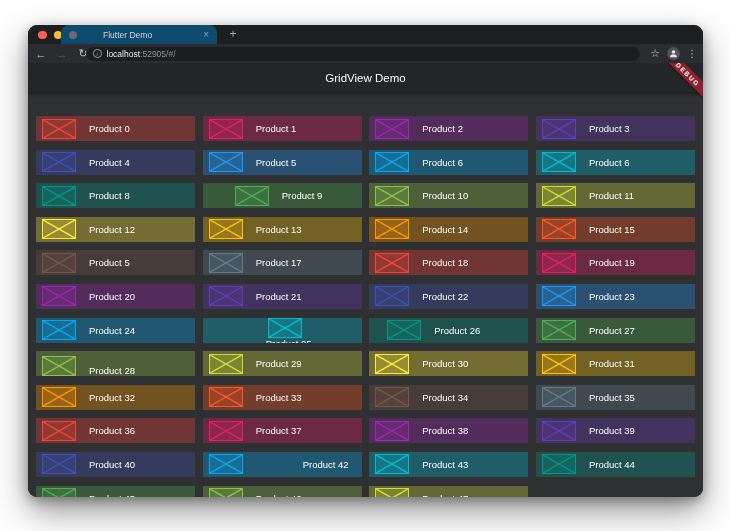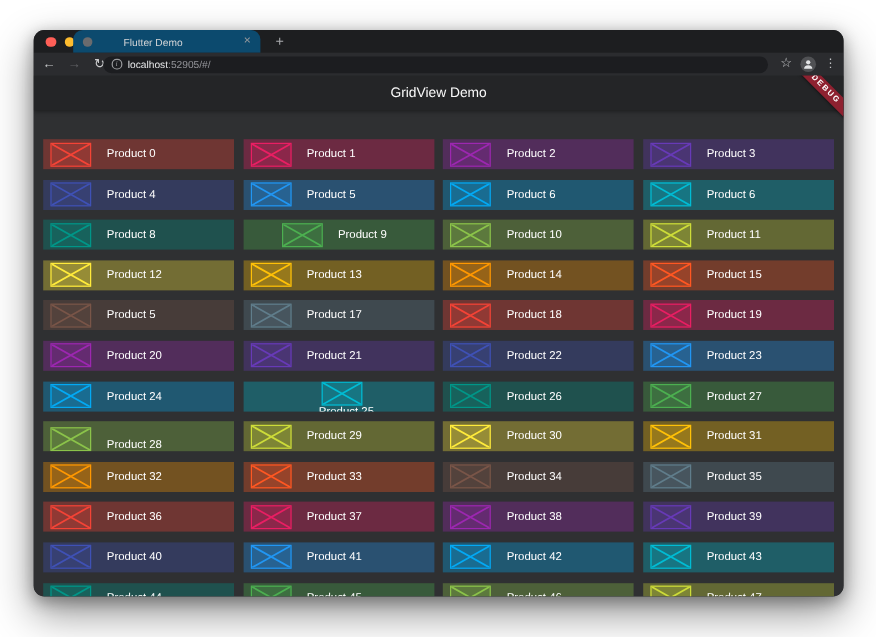--- a/index.html
+++ b/index.html
@@ -353,215 +353,206 @@
           </div>
           <div class="cell" style="background: rgba(0, 188, 212, 0.33); flex-direction: column;">
             <span class="ph-icon" style="border-color: rgb(0, 188, 212); background: rgba(0, 188, 212, 0.25);">
               <svg viewBox="0 0 34 20" preserveAspectRatio="none">
                 <line x1="0" y1="0" x2="34" y2="20" stroke="#00BCD4" stroke-width="1.6"></line>
                 <line x1="34" y1="0" x2="0" y2="20" stroke="#00BCD4" stroke-width="1.6"></line>
               </svg>
             </span>
             <span class="cell-label">Product 25</span>
           </div>
+          <div class="cell" style="background: rgba(0, 150, 136, 0.33); padding-left: 12px;">
+            <span class="ph-icon" style="border-color: rgb(0, 150, 136); background: rgba(0, 150, 136, 0.25);">
+              <svg viewBox="0 0 34 20" preserveAspectRatio="none">
+                <line x1="0" y1="0" x2="34" y2="20" stroke="#009688" stroke-width="1.6"></line>
+                <line x1="34" y1="0" x2="0" y2="20" stroke="#009688" stroke-width="1.6"></line>
+              </svg>
+            </span>
+            <span class="cell-label">Product 26</span>
+          </div>
+          <div class="cell" style="background: rgba(76, 175, 80, 0.33);">
+            <span class="ph-icon" style="border-color: rgb(76, 175, 80); background: rgba(76, 175, 80, 0.25);">
+              <svg viewBox="0 0 34 20" preserveAspectRatio="none">
+                <line x1="0" y1="0" x2="34" y2="20" stroke="#4CAF50" stroke-width="1.6"></line>
+                <line x1="34" y1="0" x2="0" y2="20" stroke="#4CAF50" stroke-width="1.6"></line>
+              </svg>
+            </span>
+            <span class="cell-label">Product 27</span>
+          </div>
+          <div class="cell" style="background: rgba(139, 195, 74, 0.33); align-items: flex-end;">
+            <span class="ph-icon" style="border-color: rgb(139, 195, 74); background: rgba(139, 195, 74, 0.25);">
+              <svg viewBox="0 0 34 20" preserveAspectRatio="none">
+                <line x1="0" y1="0" x2="34" y2="20" stroke="#8BC34A" stroke-width="1.6"></line>
+                <line x1="34" y1="0" x2="0" y2="20" stroke="#8BC34A" stroke-width="1.6"></line>
+              </svg>
+            </span>
+            <span class="cell-label">Product 28</span>
+          </div>
+          <div class="cell" style="background: rgba(205, 220, 57, 0.33);">
+            <span class="ph-icon" style="border-color: rgb(205, 220, 57); background: rgba(205, 220, 57, 0.25);">
+              <svg viewBox="0 0 34 20" preserveAspectRatio="none">
+                <line x1="0" y1="0" x2="34" y2="20" stroke="#CDDC39" stroke-width="1.6"></line>
+                <line x1="34" y1="0" x2="0" y2="20" stroke="#CDDC39" stroke-width="1.6"></line>
+              </svg>
+            </span>
+            <span class="cell-label">Product 29</span>
+          </div>
+          <div class="cell" style="background: rgba(255, 235, 59, 0.33);">
+            <span class="ph-icon" style="border-color: rgb(255, 235, 59); background: rgba(255, 235, 59, 0.25);">
+              <svg viewBox="0 0 34 20" preserveAspectRatio="none">
+                <line x1="0" y1="0" x2="34" y2="20" stroke="#FFEB3B" stroke-width="1.6"></line>
+                <line x1="34" y1="0" x2="0" y2="20" stroke="#FFEB3B" stroke-width="1.6"></line>
+              </svg>
+            </span>
+            <span class="cell-label">Product 30</span>
+          </div>
+          <div class="cell" style="background: rgba(255, 193, 7, 0.33);">
+            <span class="ph-icon" style="border-color: rgb(255, 193, 7); background: rgba(255, 193, 7, 0.25);">
+              <svg viewBox="0 0 34 20" preserveAspectRatio="none">
+                <line x1="0" y1="0" x2="34" y2="20" stroke="#FFC107" stroke-width="1.6"></line>
+                <line x1="34" y1="0" x2="0" y2="20" stroke="#FFC107" stroke-width="1.6"></line>
+              </svg>
+            </span>
+            <span class="cell-label">Product 31</span>
+          </div>
+          <div class="cell" style="background: rgba(255, 152, 0, 0.33);">
+            <span class="ph-icon" style="border-color: rgb(255, 152, 0); background: rgba(255, 152, 0, 0.25);">
+              <svg viewBox="0 0 34 20" preserveAspectRatio="none">
+                <line x1="0" y1="0" x2="34" y2="20" stroke="#FF9800" stroke-width="1.6"></line>
+                <line x1="34" y1="0" x2="0" y2="20" stroke="#FF9800" stroke-width="1.6"></line>
+              </svg>
+            </span>
+            <span class="cell-label">Product 32</span>
+          </div>
+          <div class="cell" style="background: rgba(255, 87, 34, 0.33);">
+            <span class="ph-icon" style="border-color: rgb(255, 87, 34); background: rgba(255, 87, 34, 0.25);">
+              <svg viewBox="0 0 34 20" preserveAspectRatio="none">
+                <line x1="0" y1="0" x2="34" y2="20" stroke="#FF5722" stroke-width="1.6"></line>
+                <line x1="34" y1="0" x2="0" y2="20" stroke="#FF5722" stroke-width="1.6"></line>
+              </svg>
+            </span>
+            <span class="cell-label">Product 33</span>
+          </div>
+          <div class="cell" style="background: rgba(121, 85, 72, 0.33);">
+            <span class="ph-icon" style="border-color: rgb(121, 85, 72); background: rgba(121, 85, 72, 0.25);">
+              <svg viewBox="0 0 34 20" preserveAspectRatio="none">
+                <line x1="0" y1="0" x2="34" y2="20" stroke="#795548" stroke-width="1.6"></line>
+                <line x1="34" y1="0" x2="0" y2="20" stroke="#795548" stroke-width="1.6"></line>
+              </svg>
+            </span>
+            <span class="cell-label">Product 34</span>
+          </div>
+          <div class="cell" style="background: rgba(96, 125, 139, 0.33);">
+            <span class="ph-icon" style="border-color: rgb(96, 125, 139); background: rgba(96, 125, 139, 0.25);">
+              <svg viewBox="0 0 34 20" preserveAspectRatio="none">
+                <line x1="0" y1="0" x2="34" y2="20" stroke="#607D8B" stroke-width="1.6"></line>
+                <line x1="34" y1="0" x2="0" y2="20" stroke="#607D8B" stroke-width="1.6"></line>
+              </svg>
+            </span>
+            <span class="cell-label">Product 35</span>
+          </div>
+          <div class="cell" style="background: rgba(244, 67, 54, 0.33);">
+            <span class="ph-icon" style="border-color: rgb(244, 67, 54); background: rgba(244, 67, 54, 0.25);">
+              <svg viewBox="0 0 34 20" preserveAspectRatio="none">
+                <line x1="0" y1="0" x2="34" y2="20" stroke="#F44336" stroke-width="1.6"></line>
+                <line x1="34" y1="0" x2="0" y2="20" stroke="#F44336" stroke-width="1.6"></line>
+              </svg>
+            </span>
+            <span class="cell-label">Product 36</span>
+          </div>
+          <div class="cell" style="background: rgba(233, 30, 99, 0.33);">
+            <span class="ph-icon" style="border-color: rgb(233, 30, 99); background: rgba(233, 30, 99, 0.25);">
+              <svg viewBox="0 0 34 20" preserveAspectRatio="none">
+                <line x1="0" y1="0" x2="34" y2="20" stroke="#E91E63" stroke-width="1.6"></line>
+                <line x1="34" y1="0" x2="0" y2="20" stroke="#E91E63" stroke-width="1.6"></line>
+              </svg>
+            </span>
+            <span class="cell-label">Product 37</span>
+          </div>
+          <div class="cell" style="background: rgba(156, 39, 176, 0.33);">
+            <span class="ph-icon" style="border-color: rgb(156, 39, 176); background: rgba(156, 39, 176, 0.25);">
+              <svg viewBox="0 0 34 20" preserveAspectRatio="none">
+                <line x1="0" y1="0" x2="34" y2="20" stroke="#9C27B0" stroke-width="1.6"></line>
+                <line x1="34" y1="0" x2="0" y2="20" stroke="#9C27B0" stroke-width="1.6"></line>
+              </svg>
+            </span>
+            <span class="cell-label">Product 38</span>
+          </div>
+          <div class="cell" style="background: rgba(103, 58, 183, 0.33);">
+            <span class="ph-icon" style="border-color: rgb(103, 58, 183); background: rgba(103, 58, 183, 0.25);">
+              <svg viewBox="0 0 34 20" preserveAspectRatio="none">
+                <line x1="0" y1="0" x2="34" y2="20" stroke="#673AB7" stroke-width="1.6"></line>
+                <line x1="34" y1="0" x2="0" y2="20" stroke="#673AB7" stroke-width="1.6"></line>
+              </svg>
+            </span>
+            <span class="cell-label">Product 39</span>
+          </div>
+          <div class="cell" style="background: rgba(63, 81, 181, 0.33);">
+            <span class="ph-icon" style="border-color: rgb(63, 81, 181); background: rgba(63, 81, 181, 0.25);">
+              <svg viewBox="0 0 34 20" preserveAspectRatio="none">
+                <line x1="0" y1="0" x2="34" y2="20" stroke="#3F51B5" stroke-width="1.6"></line>
+                <line x1="34" y1="0" x2="0" y2="20" stroke="#3F51B5" stroke-width="1.6"></line>
+              </svg>
+            </span>
+            <span class="cell-label">Product 40</span>
+          </div>
+          <div class="cell" style="background: rgba(3, 169, 244, 0.33); gap: 47px;">
+            <span class="ph-icon" style="border-color: rgb(3, 169, 244); background: rgba(3, 169, 244, 0.25);">
+              <svg viewBox="0 0 34 20" preserveAspectRatio="none">
+                <line x1="0" y1="0" x2="34" y2="20" stroke="#03A9F4" stroke-width="1.6"></line>
+                <line x1="34" y1="0" x2="0" y2="20" stroke="#03A9F4" stroke-width="1.6"></line>
+              </svg>
+            </span>
+            <span class="cell-label">Product 42</span>
+          </div>
+          <div class="cell" style="background: rgba(0, 188, 212, 0.33);">
+            <span class="ph-icon" style="border-color: rgb(0, 188, 212); background: rgba(0, 188, 212, 0.25);">
+              <svg viewBox="0 0 34 20" preserveAspectRatio="none">
+                <line x1="0" y1="0" x2="34" y2="20" stroke="#00BCD4" stroke-width="1.6"></line>
+                <line x1="34" y1="0" x2="0" y2="20" stroke="#00BCD4" stroke-width="1.6"></line>
+              </svg>
+            </span>
+            <span class="cell-label">Product 43</span>
+          </div>
           <div class="cell" style="background: rgba(0, 150, 136, 0.33);">
             <span class="ph-icon" style="border-color: rgb(0, 150, 136); background: rgba(0, 150, 136, 0.25);">
               <svg viewBox="0 0 34 20" preserveAspectRatio="none">
                 <line x1="0" y1="0" x2="34" y2="20" stroke="#009688" stroke-width="1.6"></line>
                 <line x1="34" y1="0" x2="0" y2="20" stroke="#009688" stroke-width="1.6"></line>
               </svg>
             </span>
-            <span class="cell-label">Product 26</span>
+            <span class="cell-label">Product 44</span>
           </div>
           <div class="cell" style="background: rgba(76, 175, 80, 0.33);">
             <span class="ph-icon" style="border-color: rgb(76, 175, 80); background: rgba(76, 175, 80, 0.25);">
               <svg viewBox="0 0 34 20" preserveAspectRatio="none">
                 <line x1="0" y1="0" x2="34" y2="20" stroke="#4CAF50" stroke-width="1.6"></line>
                 <line x1="34" y1="0" x2="0" y2="20" stroke="#4CAF50" stroke-width="1.6"></line>
               </svg>
             </span>
-            <span class="cell-label">Product 27</span>
-          </div>
-          <div class="cell" style="background: rgba(139, 195, 74, 0.33); align-items: flex-end;">
+            <span class="cell-label">Product 45</span>
+          </div>
+          <div class="cell" style="background: rgba(139, 195, 74, 0.33);">
             <span class="ph-icon" style="border-color: rgb(139, 195, 74); background: rgba(139, 195, 74, 0.25);">
               <svg viewBox="0 0 34 20" preserveAspectRatio="none">
                 <line x1="0" y1="0" x2="34" y2="20" stroke="#8BC34A" stroke-width="1.6"></line>
                 <line x1="34" y1="0" x2="0" y2="20" stroke="#8BC34A" stroke-width="1.6"></line>
               </svg>
             </span>
-            <span class="cell-label">Product 28</span>
+            <span class="cell-label">Product 46</span>
           </div>
           <div class="cell" style="background: rgba(205, 220, 57, 0.33);">
             <span class="ph-icon" style="border-color: rgb(205, 220, 57); background: rgba(205, 220, 57, 0.25);">
               <svg viewBox="0 0 34 20" preserveAspectRatio="none">
                 <line x1="0" y1="0" x2="34" y2="20" stroke="#CDDC39" stroke-width="1.6"></line>
                 <line x1="34" y1="0" x2="0" y2="20" stroke="#CDDC39" stroke-width="1.6"></line>
               </svg>
             </span>
-            <span class="cell-label">Product 29</span>
-          </div>
-          <div class="cell" style="background: rgba(255, 235, 59, 0.33);">
-            <span class="ph-icon" style="border-color: rgb(255, 235, 59); background: rgba(255, 235, 59, 0.25);">
-              <svg viewBox="0 0 34 20" preserveAspectRatio="none">
-                <line x1="0" y1="0" x2="34" y2="20" stroke="#FFEB3B" stroke-width="1.6"></line>
-                <line x1="34" y1="0" x2="0" y2="20" stroke="#FFEB3B" stroke-width="1.6"></line>
-              </svg>
-            </span>
-            <span class="cell-label">Product 30</span>
-          </div>
-          <div class="cell" style="background: rgba(255, 193, 7, 0.33);">
-            <span class="ph-icon" style="border-color: rgb(255, 193, 7); background: rgba(255, 193, 7, 0.25);">
-              <svg viewBox="0 0 34 20" preserveAspectRatio="none">
-                <line x1="0" y1="0" x2="34" y2="20" stroke="#FFC107" stroke-width="1.6"></line>
-                <line x1="34" y1="0" x2="0" y2="20" stroke="#FFC107" stroke-width="1.6"></line>
-              </svg>
-            </span>
-            <span class="cell-label">Product 31</span>
-          </div>
-          <div class="cell" style="background: rgba(255, 152, 0, 0.33);">
-            <span class="ph-icon" style="border-color: rgb(255, 152, 0); background: rgba(255, 152, 0, 0.25);">
-              <svg viewBox="0 0 34 20" preserveAspectRatio="none">
-                <line x1="0" y1="0" x2="34" y2="20" stroke="#FF9800" stroke-width="1.6"></line>
-                <line x1="34" y1="0" x2="0" y2="20" stroke="#FF9800" stroke-width="1.6"></line>
-              </svg>
-            </span>
-            <span class="cell-label">Product 32</span>
-          </div>
-          <div class="cell" style="background: rgba(255, 87, 34, 0.33);">
-            <span class="ph-icon" style="border-color: rgb(255, 87, 34); background: rgba(255, 87, 34, 0.25);">
-              <svg viewBox="0 0 34 20" preserveAspectRatio="none">
-                <line x1="0" y1="0" x2="34" y2="20" stroke="#FF5722" stroke-width="1.6"></line>
-                <line x1="34" y1="0" x2="0" y2="20" stroke="#FF5722" stroke-width="1.6"></line>
-              </svg>
-            </span>
-            <span class="cell-label">Product 33</span>
-          </div>
-          <div class="cell" style="background: rgba(121, 85, 72, 0.33);">
-            <span class="ph-icon" style="border-color: rgb(121, 85, 72); background: rgba(121, 85, 72, 0.25);">
-              <svg viewBox="0 0 34 20" preserveAspectRatio="none">
-                <line x1="0" y1="0" x2="34" y2="20" stroke="#795548" stroke-width="1.6"></line>
-                <line x1="34" y1="0" x2="0" y2="20" stroke="#795548" stroke-width="1.6"></line>
-              </svg>
-            </span>
-            <span class="cell-label">Product 34</span>
-          </div>
-          <div class="cell" style="background: rgba(96, 125, 139, 0.33);">
-            <span class="ph-icon" style="border-color: rgb(96, 125, 139); background: rgba(96, 125, 139, 0.25);">
-              <svg viewBox="0 0 34 20" preserveAspectRatio="none">
-                <line x1="0" y1="0" x2="34" y2="20" stroke="#607D8B" stroke-width="1.6"></line>
-                <line x1="34" y1="0" x2="0" y2="20" stroke="#607D8B" stroke-width="1.6"></line>
-              </svg>
-            </span>
-            <span class="cell-label">Product 35</span>
-          </div>
-          <div class="cell" style="background: rgba(244, 67, 54, 0.33);">
-            <span class="ph-icon" style="border-color: rgb(244, 67, 54); background: rgba(244, 67, 54, 0.25);">
-              <svg viewBox="0 0 34 20" preserveAspectRatio="none">
-                <line x1="0" y1="0" x2="34" y2="20" stroke="#F44336" stroke-width="1.6"></line>
-                <line x1="34" y1="0" x2="0" y2="20" stroke="#F44336" stroke-width="1.6"></line>
-              </svg>
-            </span>
-            <span class="cell-label">Product 36</span>
-          </div>
-          <div class="cell" style="background: rgba(233, 30, 99, 0.33);">
-            <span class="ph-icon" style="border-color: rgb(233, 30, 99); background: rgba(233, 30, 99, 0.25);">
-              <svg viewBox="0 0 34 20" preserveAspectRatio="none">
-                <line x1="0" y1="0" x2="34" y2="20" stroke="#E91E63" stroke-width="1.6"></line>
-                <line x1="34" y1="0" x2="0" y2="20" stroke="#E91E63" stroke-width="1.6"></line>
-              </svg>
-            </span>
-            <span class="cell-label">Product 37</span>
-          </div>
-          <div class="cell" style="background: rgba(156, 39, 176, 0.33);">
-            <span class="ph-icon" style="border-color: rgb(156, 39, 176); background: rgba(156, 39, 176, 0.25);">
-              <svg viewBox="0 0 34 20" preserveAspectRatio="none">
-                <line x1="0" y1="0" x2="34" y2="20" stroke="#9C27B0" stroke-width="1.6"></line>
-                <line x1="34" y1="0" x2="0" y2="20" stroke="#9C27B0" stroke-width="1.6"></line>
-              </svg>
-            </span>
-            <span class="cell-label">Product 38</span>
-          </div>
-          <div class="cell" style="background: rgba(103, 58, 183, 0.33);">
-            <span class="ph-icon" style="border-color: rgb(103, 58, 183); background: rgba(103, 58, 183, 0.25);">
-              <svg viewBox="0 0 34 20" preserveAspectRatio="none">
-                <line x1="0" y1="0" x2="34" y2="20" stroke="#673AB7" stroke-width="1.6"></line>
-                <line x1="34" y1="0" x2="0" y2="20" stroke="#673AB7" stroke-width="1.6"></line>
-              </svg>
-            </span>
-            <span class="cell-label">Product 39</span>
-          </div>
-          <div class="cell" style="background: rgba(63, 81, 181, 0.33);">
-            <span class="ph-icon" style="border-color: rgb(63, 81, 181); background: rgba(63, 81, 181, 0.25);">
-              <svg viewBox="0 0 34 20" preserveAspectRatio="none">
-                <line x1="0" y1="0" x2="34" y2="20" stroke="#3F51B5" stroke-width="1.6"></line>
-                <line x1="34" y1="0" x2="0" y2="20" stroke="#3F51B5" stroke-width="1.6"></line>
-              </svg>
-            </span>
-            <span class="cell-label">Product 40</span>
-          </div>
-          <div class="cell" style="background: rgba(33, 150, 243, 0.33);">
-            <span class="ph-icon" style="border-color: rgb(33, 150, 243); background: rgba(33, 150, 243, 0.25);">
-              <svg viewBox="0 0 34 20" preserveAspectRatio="none">
-                <line x1="0" y1="0" x2="34" y2="20" stroke="#2196F3" stroke-width="1.6"></line>
-                <line x1="34" y1="0" x2="0" y2="20" stroke="#2196F3" stroke-width="1.6"></line>
-              </svg>
-            </span>
-            <span class="cell-label">Product 41</span>
-          </div>
-          <div class="cell" style="background: rgba(3, 169, 244, 0.33);">
-            <span class="ph-icon" style="border-color: rgb(3, 169, 244); background: rgba(3, 169, 244, 0.25);">
-              <svg viewBox="0 0 34 20" preserveAspectRatio="none">
-                <line x1="0" y1="0" x2="34" y2="20" stroke="#03A9F4" stroke-width="1.6"></line>
-                <line x1="34" y1="0" x2="0" y2="20" stroke="#03A9F4" stroke-width="1.6"></line>
-              </svg>
-            </span>
-            <span class="cell-label">Product 42</span>
-          </div>
-          <div class="cell" style="background: rgba(0, 188, 212, 0.33);">
-            <span class="ph-icon" style="border-color: rgb(0, 188, 212); background: rgba(0, 188, 212, 0.25);">
-              <svg viewBox="0 0 34 20" preserveAspectRatio="none">
-                <line x1="0" y1="0" x2="34" y2="20" stroke="#00BCD4" stroke-width="1.6"></line>
-                <line x1="34" y1="0" x2="0" y2="20" stroke="#00BCD4" stroke-width="1.6"></line>
-              </svg>
-            </span>
-            <span class="cell-label">Product 43</span>
-          </div>
-          <div class="cell" style="background: rgba(0, 150, 136, 0.33);">
-            <span class="ph-icon" style="border-color: rgb(0, 150, 136); background: rgba(0, 150, 136, 0.25);">
-              <svg viewBox="0 0 34 20" preserveAspectRatio="none">
-                <line x1="0" y1="0" x2="34" y2="20" stroke="#009688" stroke-width="1.6"></line>
-                <line x1="34" y1="0" x2="0" y2="20" stroke="#009688" stroke-width="1.6"></line>
-              </svg>
-            </span>
-            <span class="cell-label">Product 44</span>
-          </div>
-          <div class="cell" style="background: rgba(76, 175, 80, 0.33);">
-            <span class="ph-icon" style="border-color: rgb(76, 175, 80); background: rgba(76, 175, 80, 0.25);">
-              <svg viewBox="0 0 34 20" preserveAspectRatio="none">
-                <line x1="0" y1="0" x2="34" y2="20" stroke="#4CAF50" stroke-width="1.6"></line>
-                <line x1="34" y1="0" x2="0" y2="20" stroke="#4CAF50" stroke-width="1.6"></line>
-              </svg>
-            </span>
-            <span class="cell-label">Product 45</span>
-          </div>
-          <div class="cell" style="background: rgba(139, 195, 74, 0.33);">
-            <span class="ph-icon" style="border-color: rgb(139, 195, 74); background: rgba(139, 195, 74, 0.25);">
-              <svg viewBox="0 0 34 20" preserveAspectRatio="none">
-                <line x1="0" y1="0" x2="34" y2="20" stroke="#8BC34A" stroke-width="1.6"></line>
-                <line x1="34" y1="0" x2="0" y2="20" stroke="#8BC34A" stroke-width="1.6"></line>
-              </svg>
-            </span>
-            <span class="cell-label">Product 46</span>
-          </div>
-          <div class="cell" style="background: rgba(205, 220, 57, 0.33);">
-            <span class="ph-icon" style="border-color: rgb(205, 220, 57); background: rgba(205, 220, 57, 0.25);">
-              <svg viewBox="0 0 34 20" preserveAspectRatio="none">
-                <line x1="0" y1="0" x2="34" y2="20" stroke="#CDDC39" stroke-width="1.6"></line>
-                <line x1="34" y1="0" x2="0" y2="20" stroke="#CDDC39" stroke-width="1.6"></line>
-              </svg>
-            </span>
             <span class="cell-label">Product 47</span>
           </div>
         </div>
     </div>
 
   </div>
 </div>
 
 </body></html>

